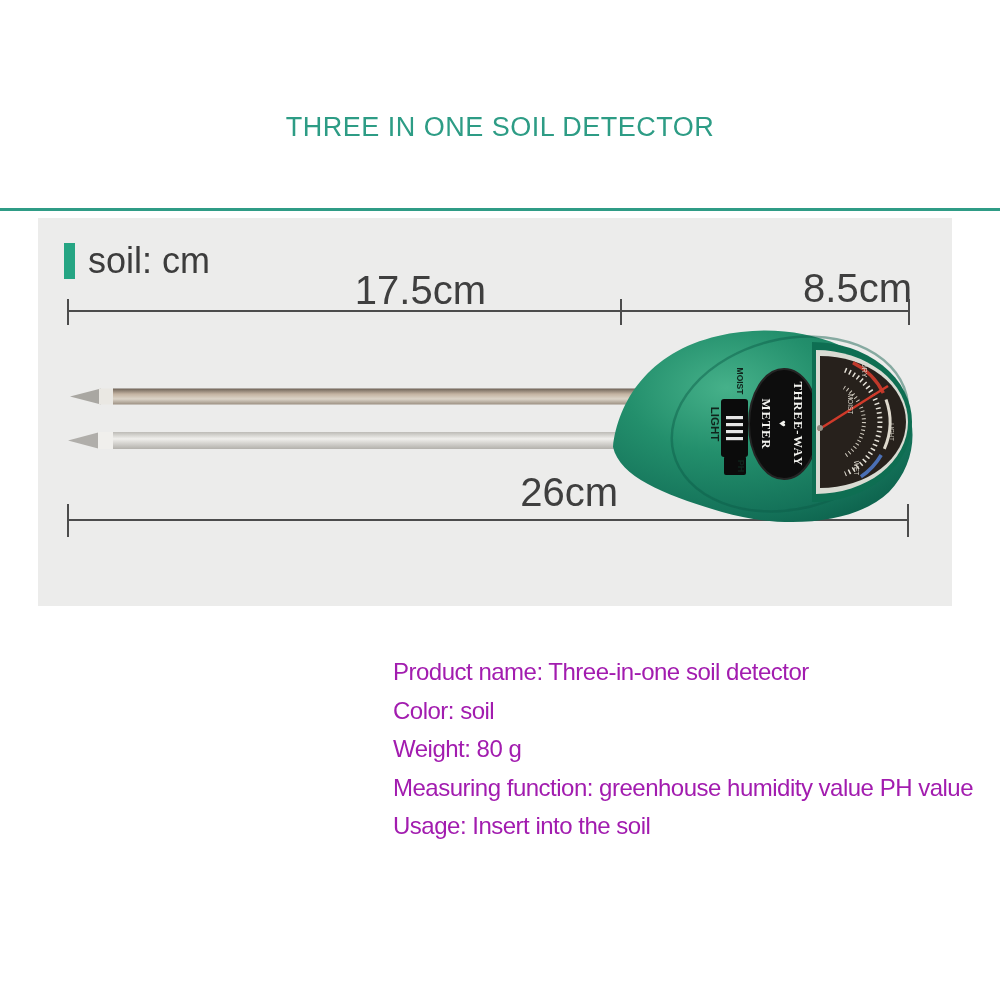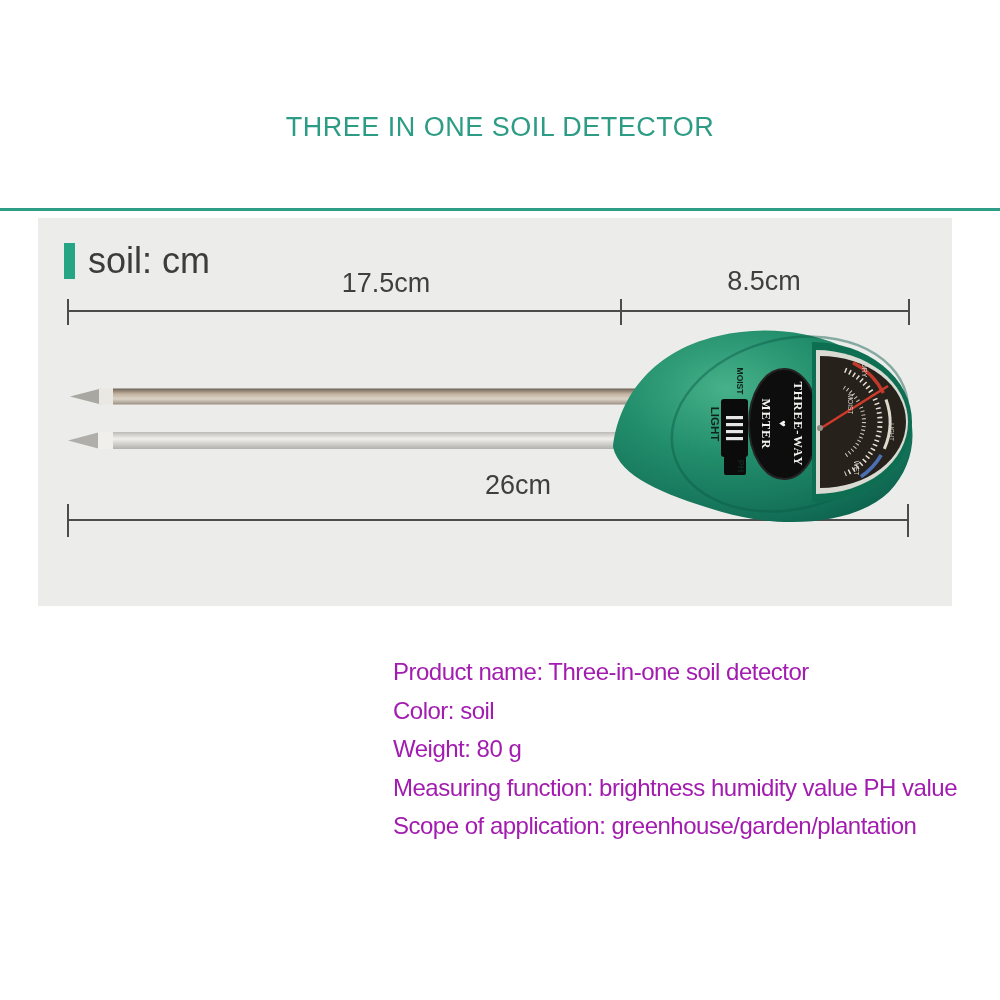--- a/index.html
+++ b/index.html
@@ -17,24 +17,24 @@
   .panel{
     position:absolute;left:38px;top:218px;width:914px;height:388px;background:#ececeb;
   }
   .units-bar{
     position:absolute;left:64px;top:243px;width:11px;height:36px;background:#25a583;
   }
   .units-text{
     position:absolute;left:88px;top:240px;font-size:36px;color:#3c3c3c;
   }
   .dim-label{
-    position:absolute;width:200px;text-align:center;font-size:27px;color:#3f3f3f;
+    position:absolute;width:200px;text-align:right;font-size:40px;color:#3f3f3f;
   }
   #dim-17{left:286px;top:268px;}
-  #dim-85{left:664px;top:266px;}
+  #dim-85{left:712px;top:266px;}
   #dim-26{left:418px;top:470px;}
   .svg-layer{position:absolute;left:0;top:0;width:1000px;height:1000px;}
   .details{
     position:absolute;left:393px;top:653px;color:#a21caf;
     font-size:24px;letter-spacing:-0.5px;line-height:38.5px;
   }
   .badge-text{font-family:"Liberation Serif", serif;font-weight:bold;fill:#f2f2ee;letter-spacing:1px;}
   .dial-text{font-family:"Liberation Sans", sans-serif;fill:#d8d3c8;}
   .switch-text{font-family:"Liberation Sans", sans-serif;font-weight:bold;fill:#10241c;}
 </style>
@@ -136,15 +136,15 @@
       <text class="dial-text" transform="translate(854 468) rotate(90)" text-anchor="middle" font-size="6.5">WET</text>
       <text class="dial-text" transform="translate(890 432) rotate(90)" text-anchor="middle" font-size="6">LIGHT</text>
     </g>
   </g>
 </svg>
 
 <div class="details">
   <div>Product name: Three-in-one soil detector</div>
   <div>Color: soil</div>
   <div>Weight: 80 g</div>
-  <div>Measuring function: brightness humidity value PH value</div>
-  <div>Scope of application: greenhouse/garden/plantation</div>
+  <div>Measuring function: greenhouse humidity value PH value</div>
+  <div>Usage: Insert into the soil</div>
 </div>
 
 </body></html>

